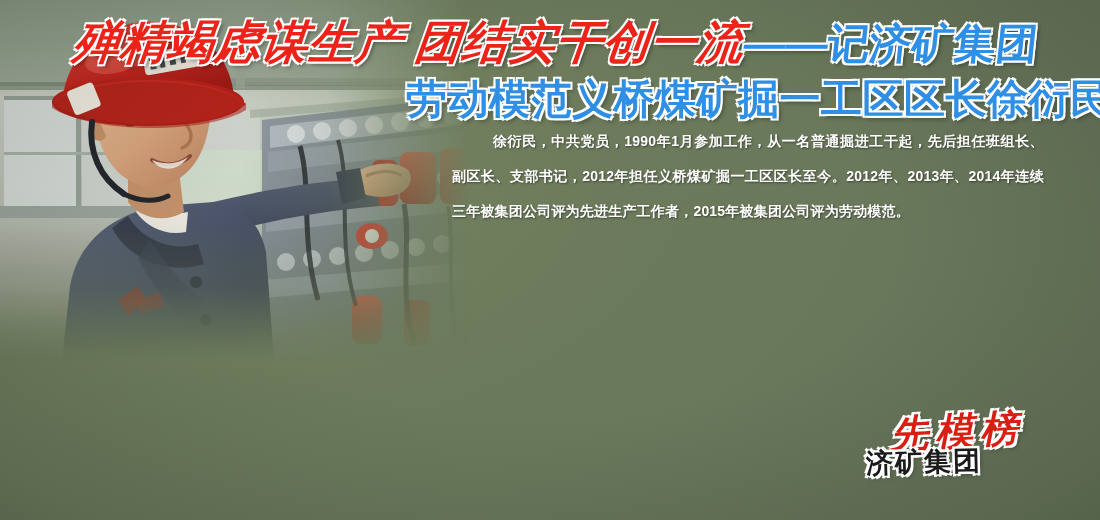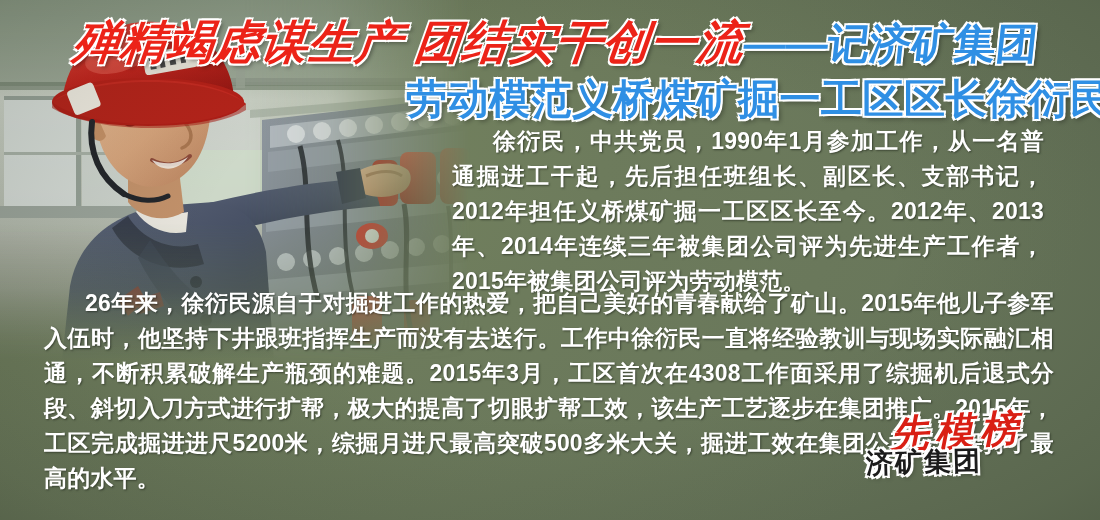--- a/index.html
+++ b/index.html
@@ -100,21 +100,21 @@
       2px 2px 0 #fff, -2px 2px 0 #fff, 2px -2px 0 #fff, -2px -2px 0 #fff,
       3px 3px 5px rgba(0,0,0,0.42);
   }
 
   
   .para {
     position: absolute;
     color: #ffffff;
     font-family: "Liberation Sans", "DejaVu Sans", sans-serif;
     font-weight: bold;
-    font-size: 23px;
+    font-size: 14px;
     line-height: 35px;
     letter-spacing: 0.2px;
     text-align: justify;
     text-justify: inter-character;
     text-shadow: 1px 1px 2px rgba(20,26,16,0.55);
   }
   .para-intro {
     left: 452px;
     top: 124px;
     width: 592px;
@@ -341,20 +341,19 @@
   </div>
 
   <div class="bg-vignette"></div>
 
   <div class="headline-1">
     <span class="seg-red">殚精竭虑谋生产 团结实干创一流</span><span class="seg-blue">——记济矿集团</span>
   </div>
   <div class="headline-2">劳动模范义桥煤矿掘一工区区长徐衍民</div>
 
   <div class="para para-intro">徐衍民，中共党员，1990年1月参加工作，从一名普通掘进工干起，先后担任班组长、副区长、支部书记，2012年担任义桥煤矿掘一工区区长至今。2012年、2013年、2014年连续三年被集团公司评为先进生产工作者，2015年被集团公司评为劳动模范。</div>
-  <div class="para para-body">26年来，徐衍民源自于对掘进工作的热爱，把自己美好的青春献给了矿山。2015年他儿子参军入伍时，他坚持下井跟班指挥生产而没有去送行。工作中徐衍民一直将经验教训与现场实际融汇相通，不断积累破解生产瓶颈的难题。2015年3月，工区首次在4308工作面采用了综掘机后退式分段、斜切入刀方式进行扩帮，极大的提高了切眼扩帮工效，该生产工艺逐步在集团推广。2015年，工区完成掘进进尺5200米，综掘月进尺最高突破500多米大关，掘进工效在集团公司一直保持了最高的水平。</div>
 
   <div class="seal">
     <div class="seal-top">先模榜</div>
     <div class="seal-bottom">济矿集团</div>
   </div>
 
 </div>
 
 </body></html>

